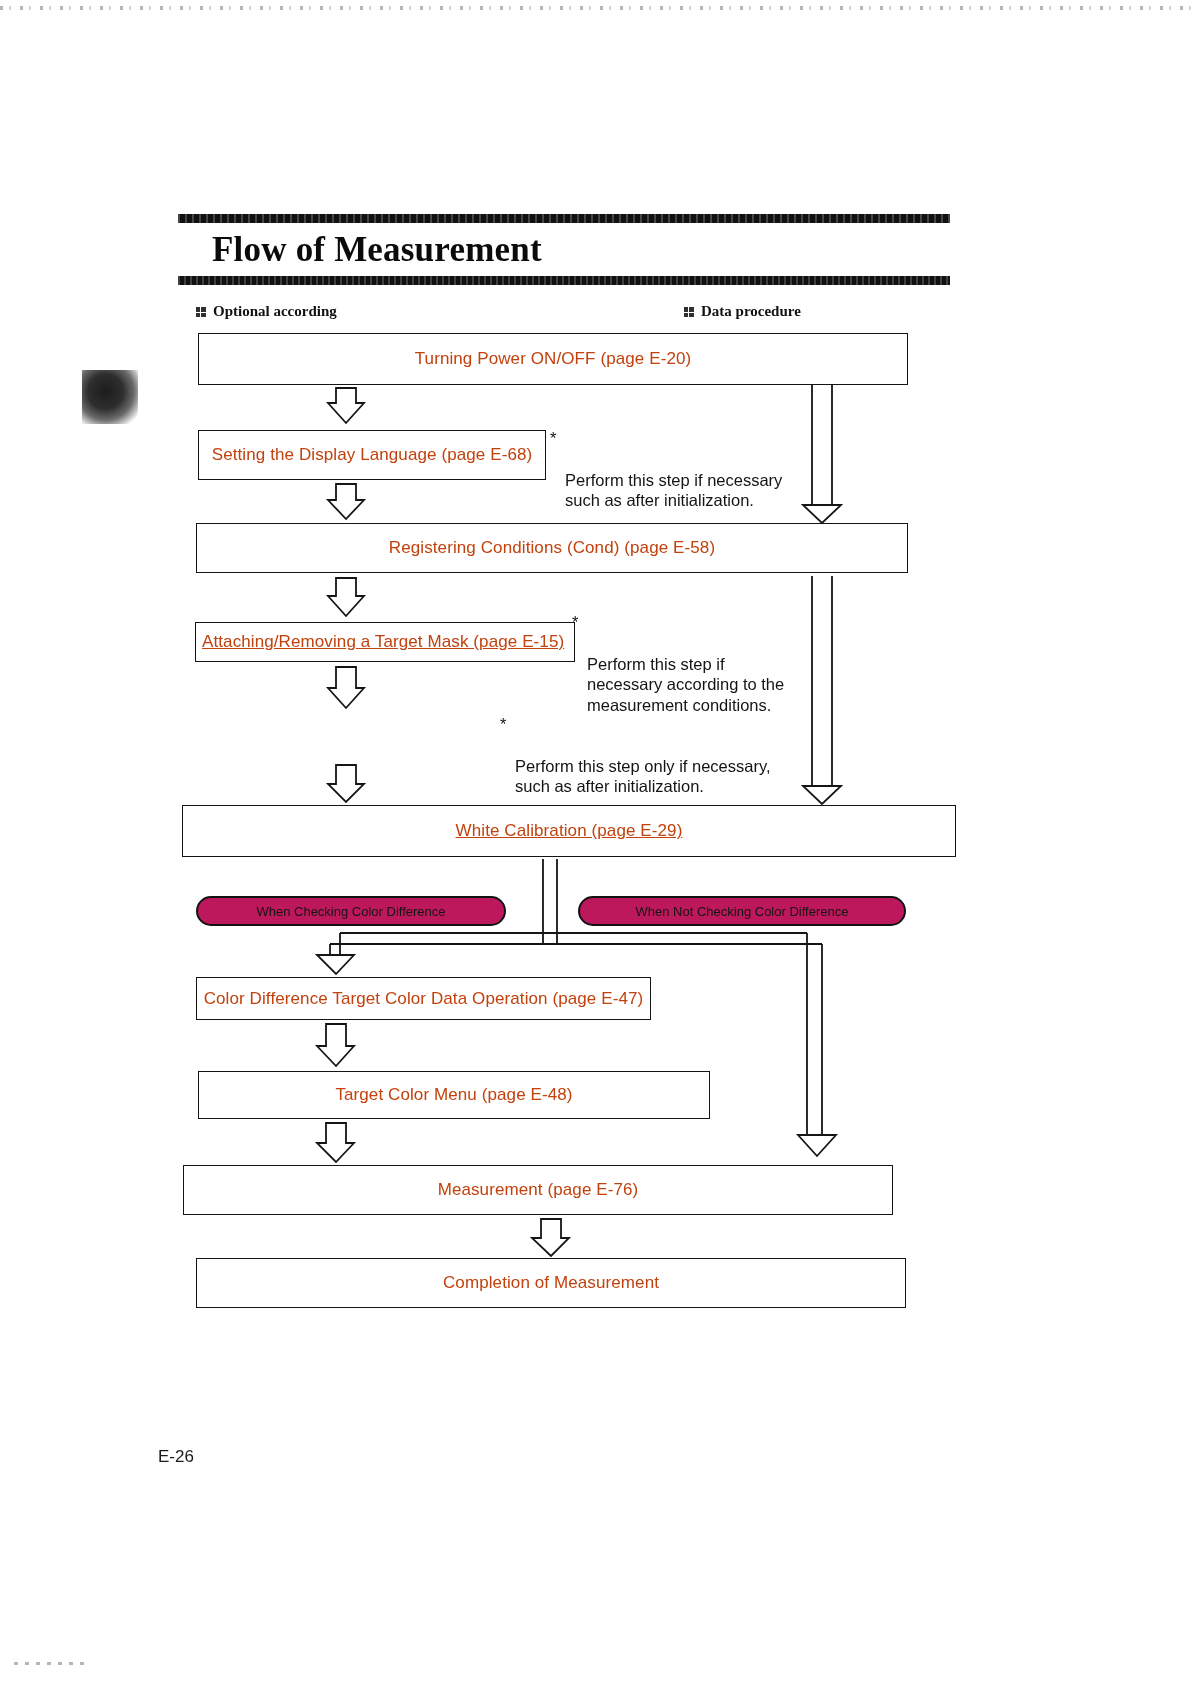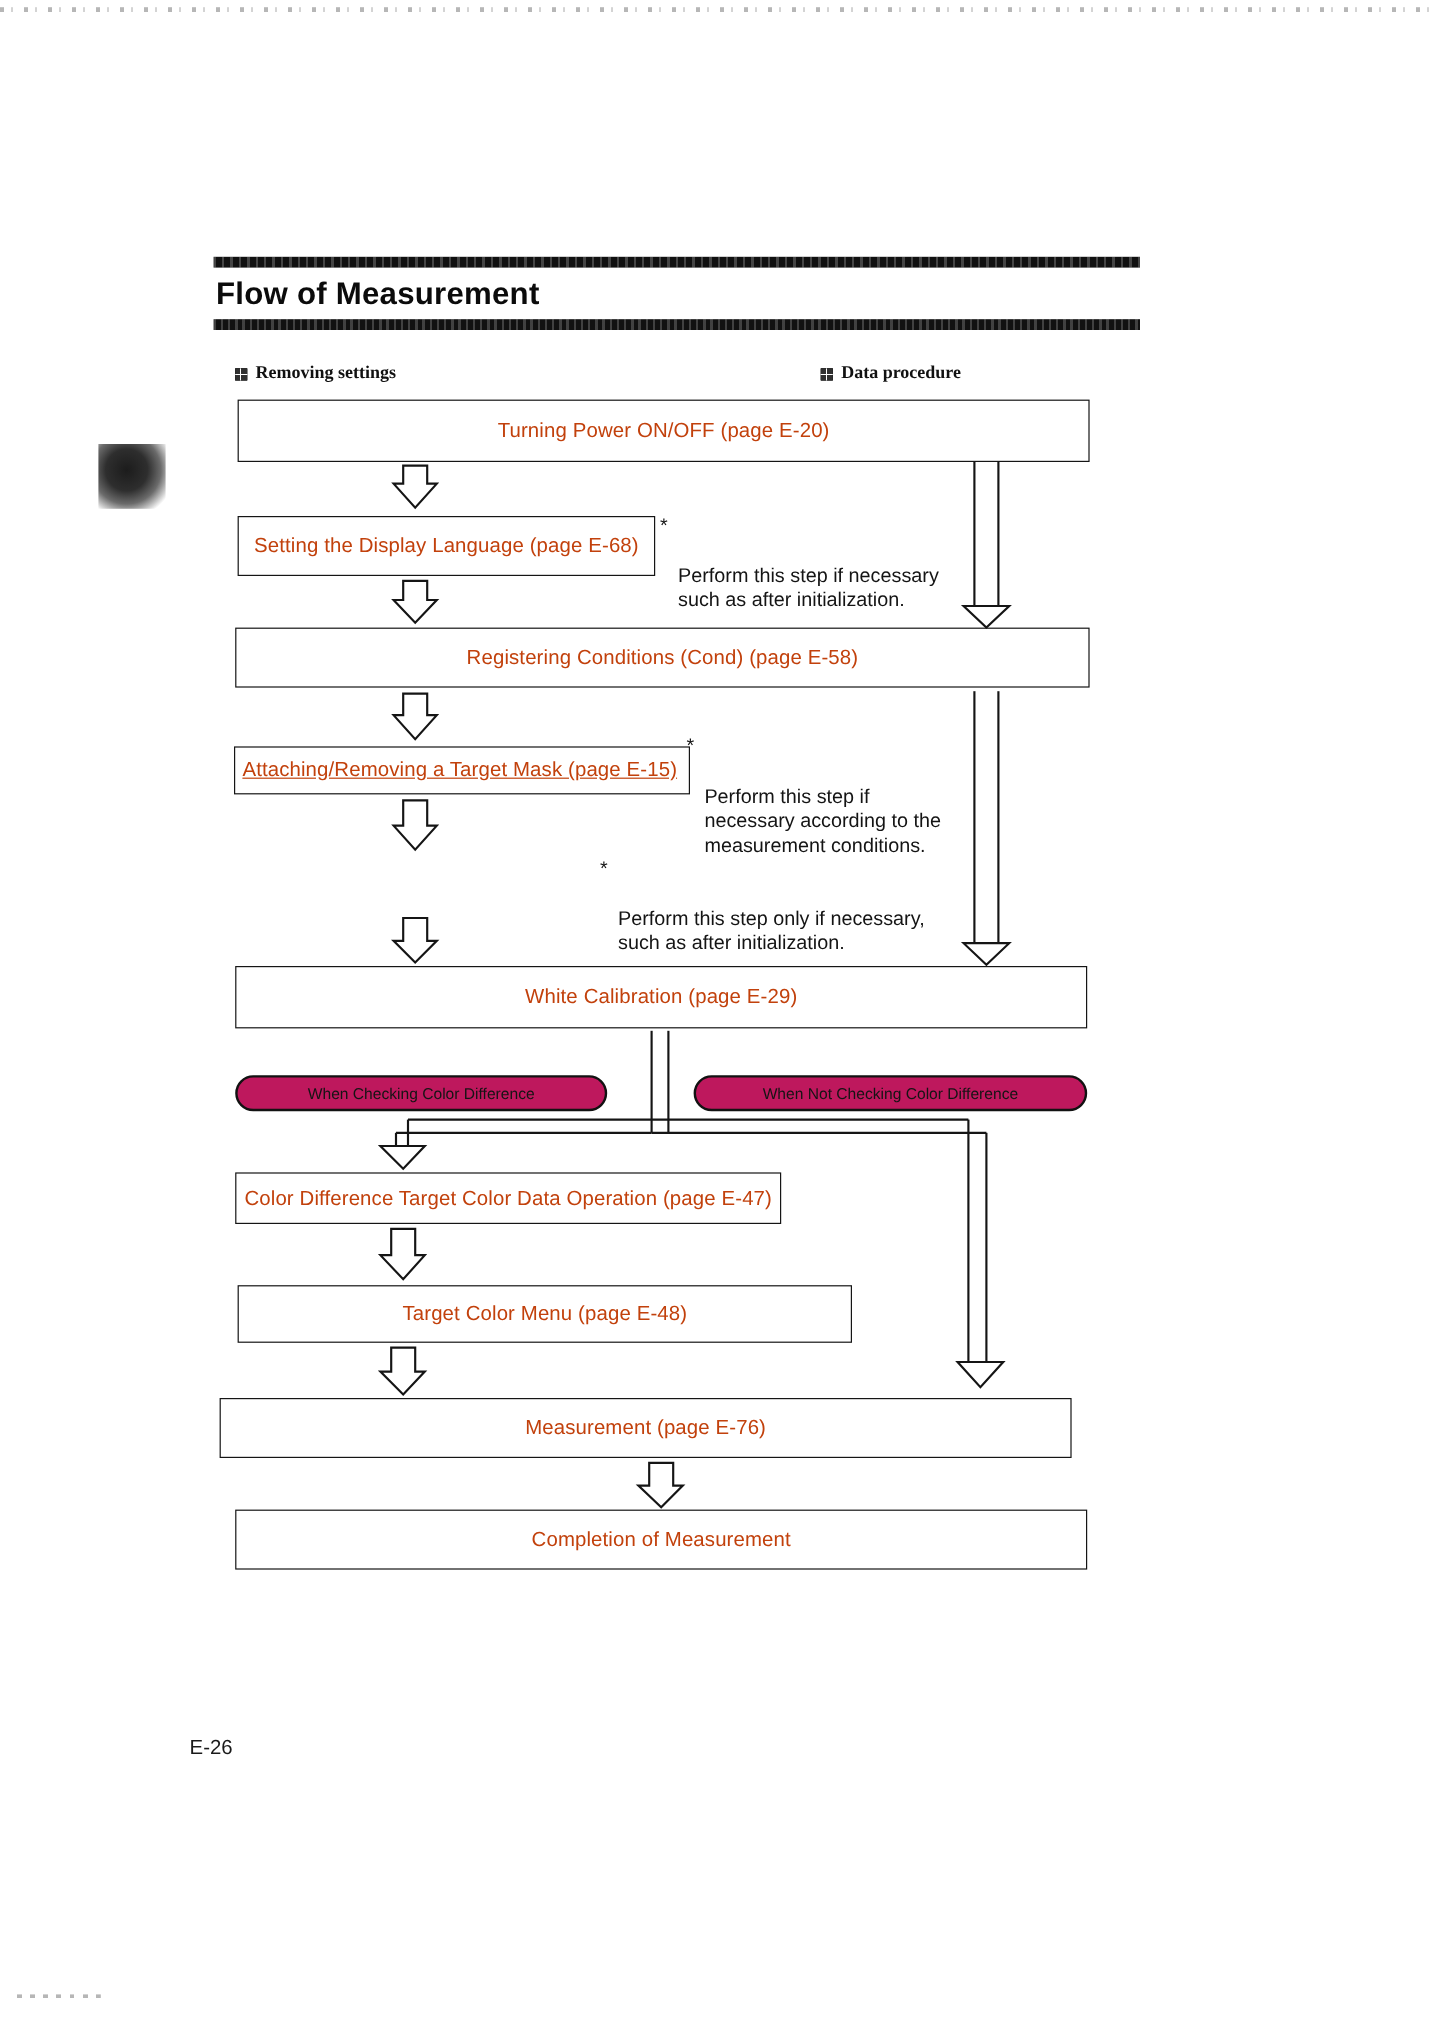--- a/index.html
+++ b/index.html
@@ -31,23 +31,23 @@
   }
   
   .header{
     position:absolute;left:178px;top:214px;width:772px;
   }
   .rule-top{height:9px;background:#111;
     background-image:repeating-linear-gradient(90deg, rgba(255,255,255,.22) 0 2px, rgba(255,255,255,0) 2px 7px);}
   .rule-bottom{height:9px;background:#111;margin-top:2px;
     background-image:repeating-linear-gradient(90deg, rgba(255,255,255,.2) 0 2px, rgba(255,255,255,0) 2px 6px);}
   .title{
-    font-family:Liberation Sans, sans-serif;
-    font-weight:bold;font-size:26px;line-height:1.18;
-    letter-spacing:.2px;padding:6px 2px 4px 2px;color:#0b0b0b;
+    font-family:Liberation Serif, serif;
+    font-weight:bold;font-size:35px;line-height:1.18;
+    letter-spacing:.2px;padding:6px 2px 4px 2px;color:#0b0b0b;margin-left:32px;
   }
   
   .legend{position:absolute;left:196px;top:303px;width:716px;height:20px;}
   .legend-item{position:absolute;display:flex;align-items:center;gap:7px;
     font-family:"Liberation Serif", serif;font-weight:bold;font-size:15px;color:#111;}
   .legend-left{left:0;top:0;}
   .legend-right{left:488px;top:0;}
   .sq{width:10px;height:10px;background:#111;
     background-image:linear-gradient(90deg,#111 40%,#fff 40% 52%,#111 52%),
                      linear-gradient(0deg,#111 42%,#fff 42% 54%,#111 54%);
@@ -89,21 +89,21 @@
 
 <div class="header">
   <div class="rule-top"></div>
   <div class="title">Flow of Measurement</div>
   <div class="rule-bottom"></div>
 </div>
 
 <div class="legend">
   <div class="legend-item legend-left">
     <span class="sq"></span>
-    <span>Removing settings</span>
+    <span>Optional according</span>
   </div>
   <div class="legend-item legend-right">
     <span class="sq"></span>
     <span>Data procedure</span>
   </div>
 </div>
 
 <div class="flow">
 
   <div class="node center" style="left:198px;top:333px;width:710px;height:52px;">
@@ -116,21 +116,21 @@
 
   <div class="node center" style="left:196px;top:523px;width:712px;height:50px;">
     <span>Registering Conditions (Cond) (page E-58)</span>
   </div>
 
   <div class="node leftpad" style="left:195px;top:622px;width:380px;height:40px;text-decoration:underline;">
     <span>Attaching/Removing a Target Mask (page E-15)</span>
   </div>
 
 
-  <div class="node center" style="left:196px;top:805px;width:710px;height:52px;">
+  <div class="node center" style="left:182px;top:805px;width:774px;height:52px;text-decoration:underline;">
     <span>White Calibration (page E-29)</span>
   </div>
 
   <div class="node center" style="left:196px;top:977px;width:455px;height:43px;">
     <span>Color Difference Target Color Data Operation (page E-47)</span>
   </div>
 
   <div class="node center" style="left:198px;top:1071px;width:512px;height:48px;">
     <span>Target Color Menu (page E-48)</span>
   </div>

